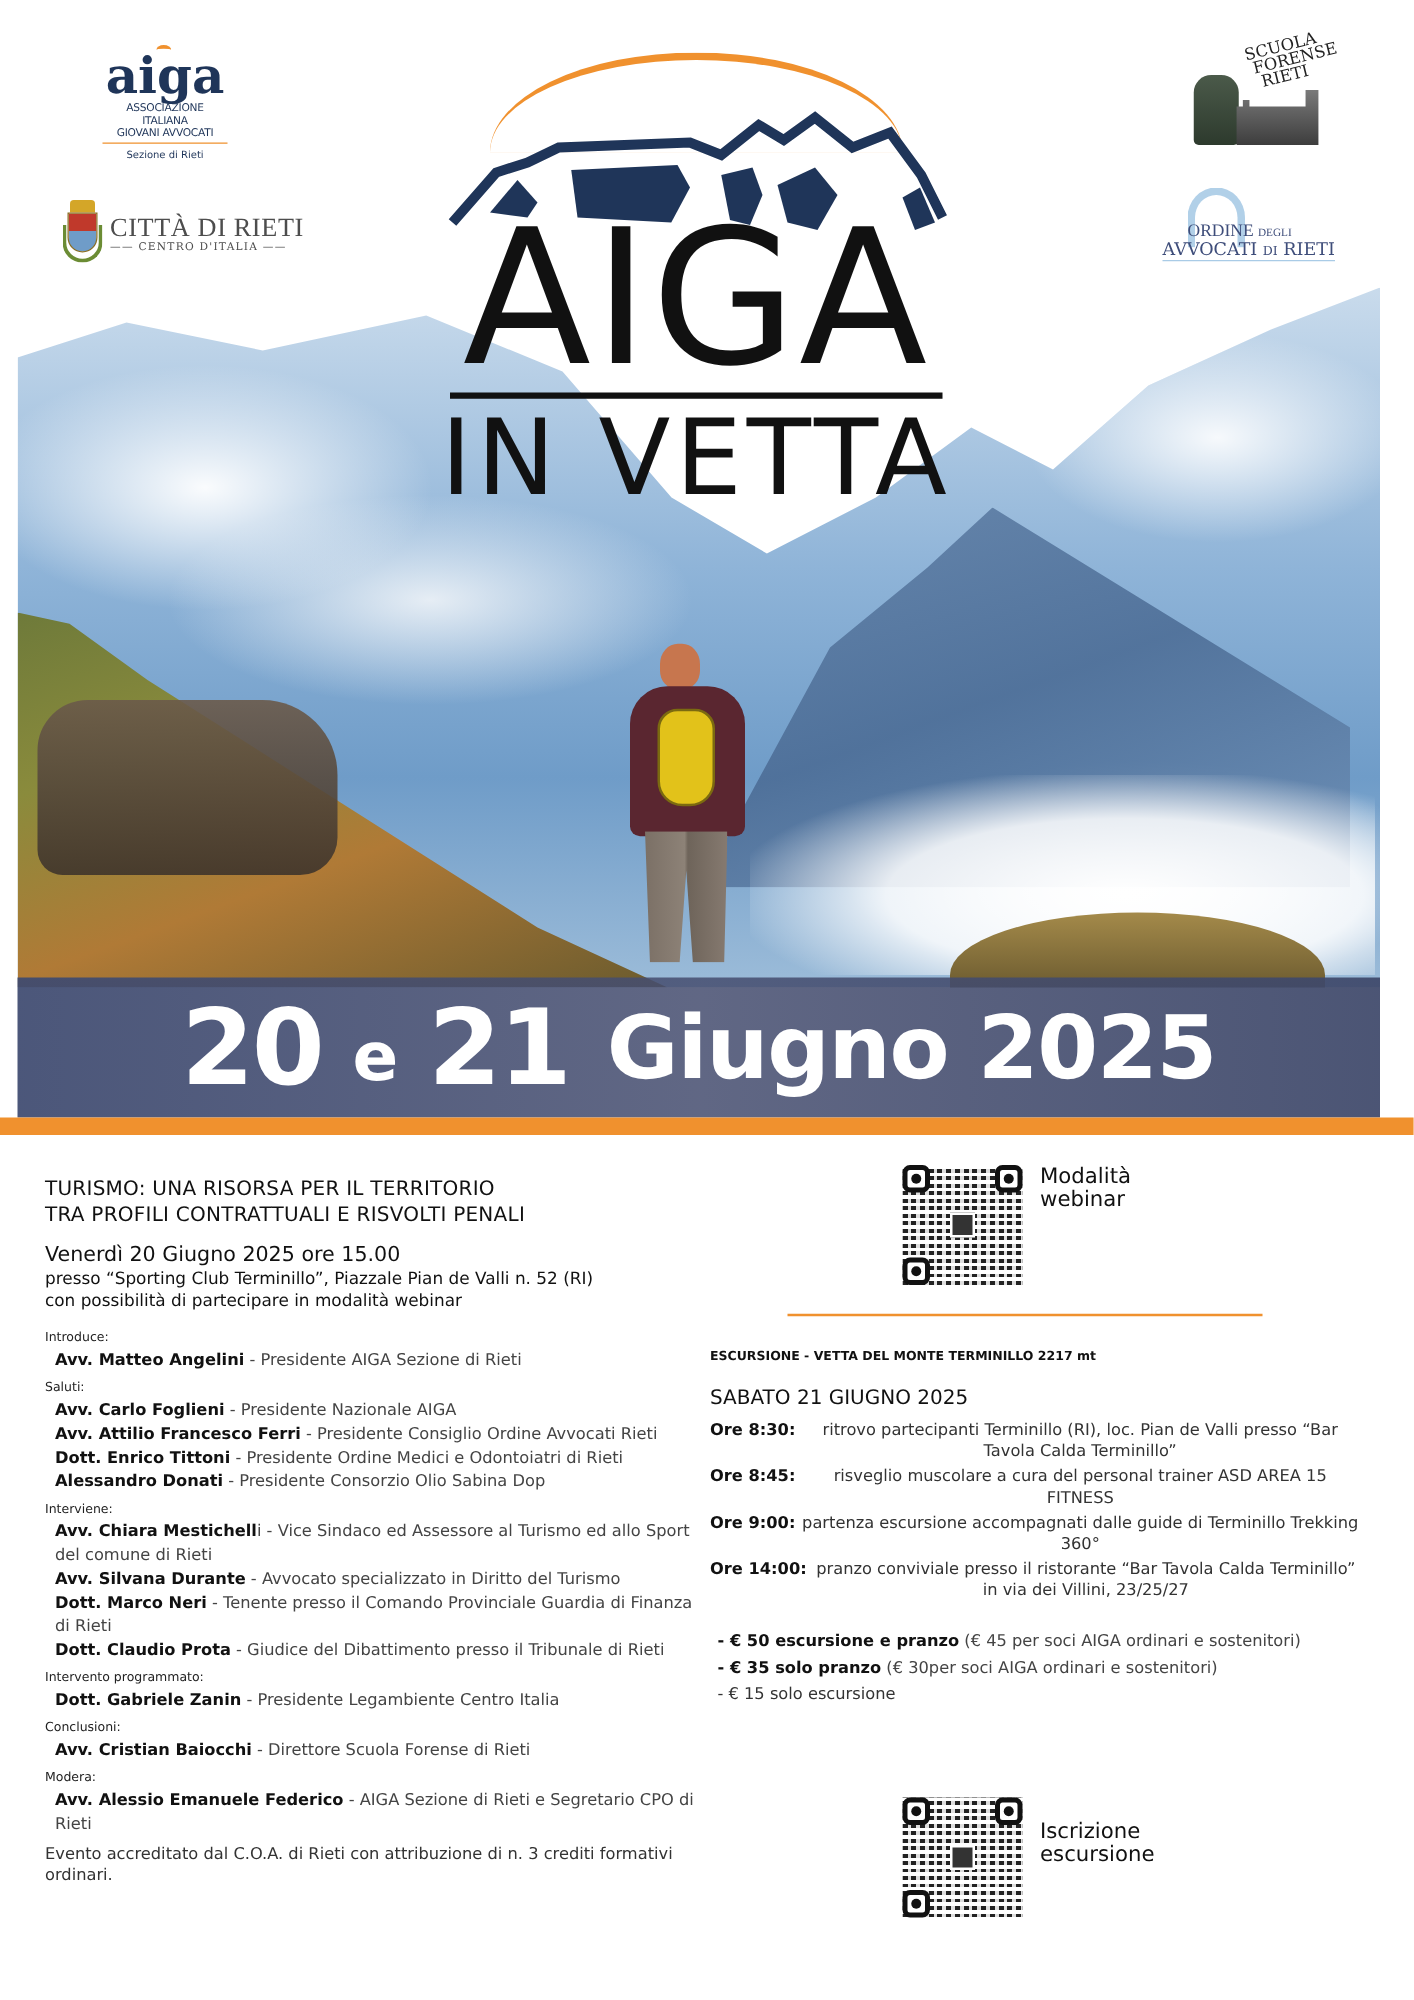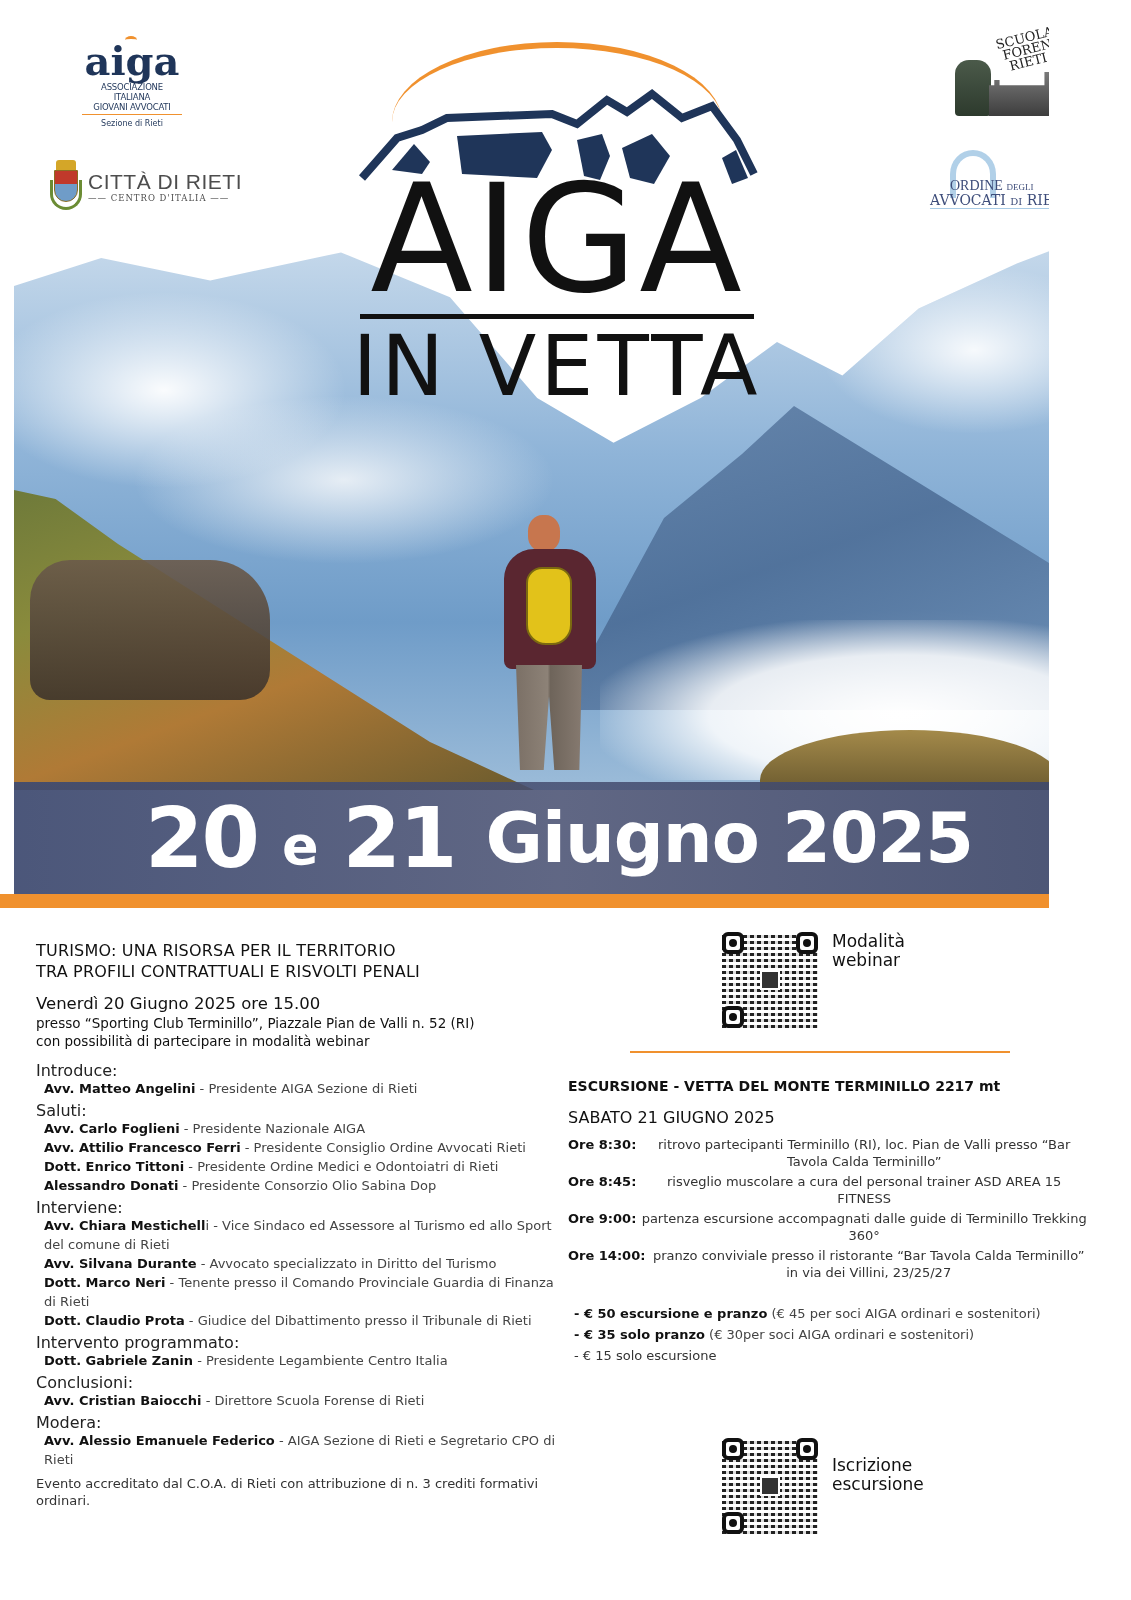--- a/index.html
+++ b/index.html
@@ -1,20 +1,20 @@
 <!DOCTYPE html>
 <html><head>
 <meta charset="utf-8">
 <style>
   * { box-sizing: border-box; margin: 0; padding: 0; }
   html, body { width: 1131px; height: 1600px; background: #ffffff; overflow: hidden; }
   body { font-family: "DejaVu Sans", "Liberation Sans", sans-serif; color: #1c1c1c; position: relative; }
 
   
-  .hero { position: absolute; left: 0; top: 0; width: 1049px; height: 920px; overflow: hidden; }
+  .hero { position: absolute; left: 0; top: 0; width: 1131px; height: 920px; overflow: hidden; }
   .photo {
     position: absolute; left: 14px; top: 230px; width: 1090px; height: 560px;
     background:
       radial-gradient(ellipse 260px 140px at 150px 160px, rgba(255,255,255,0.95), rgba(255,255,255,0) 70%),
       radial-gradient(ellipse 300px 120px at 330px 250px, rgba(240,244,248,0.9), rgba(255,255,255,0) 70%),
       radial-gradient(ellipse 220px 120px at 960px 120px, rgba(255,255,255,0.9), rgba(255,255,255,0) 70%),
       radial-gradient(ellipse 340px 130px at 900px 470px, rgba(255,255,255,0.95), rgba(255,255,255,0) 70%),
       linear-gradient(180deg, #c9dbec 0%, #8fb4d8 40%, #6f9cc8 70%, #9cbcd9 100%);
     clip-path: polygon(0% 10%, 8% 5%, 18% 9%, 30% 4%, 40% 12%, 48% 30%, 55% 38%, 63% 30%, 70% 20%, 76% 26%, 83% 14%, 92% 6%, 100% 0%, 100% 100%, 0% 100%);
   }
@@ -70,21 +70,21 @@
   .logo-aiga .dot { position: absolute; left: 43px; top: -4px; width: 12px; height: 8px; border-top: 3px solid #f0912e; border-radius: 50% 50% 0 0; }
   .logo-aiga .sub1, .logo-aiga .sub2 { font-size: 8.5px; color: #1f3559; line-height: 10px; letter-spacing: -0.2px; }
   .logo-aiga .sub2 { border-bottom: 1px solid #f0912e; padding-bottom: 2px; }
   .logo-aiga .sez { font-size: 8px; color: #1f3559; margin-top: 4px; }
 
   .logo-citta { position: absolute; left: 50px; top: 160px; width: 170px; height: 55px; }
   .crest { position: absolute; left: 0; top: 0; width: 32px; height: 52px; }
   .crest .crown { position: absolute; left: 6px; top: 0; width: 20px; height: 10px; background: #d4a628; border-radius: 3px 3px 0 0; }
   .crest .shield { position: absolute; left: 4px; top: 10px; width: 24px; height: 32px; background: linear-gradient(180deg, #c0392b 0%, #c0392b 45%, #6f9cc8 45%, #6f9cc8 100%); border-radius: 0 0 12px 12px; border: 1px solid #8a6d22; }
   .crest .wreath { position: absolute; left: 0; top: 20px; width: 32px; height: 30px; border: 3px solid #6b8c34; border-top: none; border-radius: 0 0 16px 16px; }
-  .citta-name { position: absolute; left: 38px; top: 10px; font-family: Liberation Sans, sans-serif; font-size: 21px; color: #4d4d4d; letter-spacing: 0.5px; white-space: nowrap; }
+  .citta-name { position: absolute; left: 38px; top: 10px; font-family: Liberation Serif, serif; font-size: 21px; color: #4d4d4d; letter-spacing: 0.5px; white-space: nowrap; }
   .citta-sub { position: absolute; left: 38px; top: 33px; font-family: "DejaVu Serif", serif; font-size: 8.5px; color: #4d4d4d; letter-spacing: 1px; white-space: nowrap; }
 
   .logo-scuola { position: absolute; left: 955px; top: 42px; width: 100px; height: 78px; }
   .statue { position: absolute; left: 0; top: 18px; width: 36px; height: 56px; background: linear-gradient(180deg, #4b5a4a, #2d3a2d); border-radius: 14px 14px 4px 4px; }
   .castle { position: absolute; left: 34px; top: 30px; width: 66px; height: 44px; background: linear-gradient(180deg, #7a7a7a, #3d3d3d); clip-path: polygon(0 30%, 8% 30%, 8% 18%, 16% 18%, 16% 30%, 84% 30%, 84% 0, 100% 0, 100% 100%, 0 100%); }
   .scuola-text { position: absolute; left: 30px; top: 0; font-family: "DejaVu Serif", serif; font-size: 13px; color: #222; line-height: 12px; transform: rotate(-14deg); transform-origin: left top; white-space: nowrap; }
   .scuola-text .l1 { display: block; margin-left: 10px; }
   .scuola-text .l2 { display: block; margin-left: 14px; }
   .scuola-text .l3 { display: block; margin-left: 18px; }
 
@@ -110,42 +110,42 @@
   .date-text .small { font-size: 54px; margin: 14px 24px 0; font-weight: 700; }
   .date-text .mid { font-size: 70px; margin-left: 30px; letter-spacing: -1px; }
   .orange-bar { position: absolute; left: 0; top: 894px; width: 1131px; height: 14px; background: #f0912e; }
 
   
   .left { position: absolute; left: 36px; top: 940px; width: 520px; }
   .talk-title { font-size: 16px; font-weight: 400; color: #111; line-height: 21px; letter-spacing: 0.2px; }
   .talk-date { font-size: 16.5px; margin-top: 12px; line-height: 20px; color: #111; }
   .talk-loc { font-size: 13.5px; line-height: 18px; color: #111; }
   .program { margin-top: 12px; }
-  .section-label { font-size: 16px; line-height: 17px; color: #222; margin-top: 4px; }
+  .section-label { font-size: 10px; line-height: 17px; color: #222; margin-top: 4px; }
   .speaker { font-size: 13px; line-height: 19px; padding-left: 8px; color: #444; }
   .speaker b { color: #111; font-weight: 700; }
   .footnote { font-size: 13px; line-height: 17px; color: #333; margin-top: 6px; }
 
   
   .qr-block { position: absolute; display: flex; align-items: flex-start; gap: 14px; }
   .qr { width: 96px; height: 96px; position: relative; background:
     repeating-linear-gradient(0deg, #222 0 3px, #fff 3px 6px),
     #fff; }
   .qr::before { content: ""; position: absolute; inset: 0;
     background: repeating-linear-gradient(90deg, rgba(255,255,255,0.0) 0 4px, rgba(255,255,255,0.85) 4px 7px); }
   .qr .finder { position: absolute; width: 22px; height: 22px; border: 4px solid #111; border-radius: 6px; background: #fff; z-index: 2; }
   .qr .finder::after { content: ""; position: absolute; left: 3px; top: 3px; width: 8px; height: 8px; background: #111; border-radius: 50%; }
   .qr .f1 { left: 0; top: 0; } .qr .f2 { right: 0; top: 0; } .qr .f3 { left: 0; bottom: 0; }
   .qr .center { position: absolute; left: 38px; top: 38px; width: 20px; height: 20px; background: #333; border: 2px solid #fff; z-index: 2; }
   .qr-label { font-size: 17px; line-height: 19px; color: #111; width: 110px; }
 
   .divider { position: absolute; left: 630px; top: 1051px; width: 380px; height: 2px; background: #f0912e; }
 
   .right { position: absolute; left: 568px; top: 1076px; width: 520px; }
-  .exc-title { font-size: 14px; font-weight: 700; color: #111; line-height: 20px; }
+  .exc-title { font-size: 10px; font-weight: 700; color: #111; line-height: 20px; }
   .exc-date { font-size: 16px; color: #111; margin-top: 12px; line-height: 20px; }
   .schedule { margin-top: 8px; }
   .sched-row { display: flex; font-size: 13px; line-height: 17px; color: #333; margin-bottom: 3px; }
   .sched-row .time { font-weight: 700; color: #111; white-space: nowrap; margin-right: 4px; }
   .sched-row .desc { flex: 1; text-align: center; }
   .quota { margin-top: 22px; }
   .quota-title { font-size: 13.5px; color: #222; line-height: 20px; }
   .quota-row { font-size: 13px; line-height: 21px; color: #444; padding-left: 6px; }
   .quota-row b { color: #111; font-weight: 700; }
 </style>

